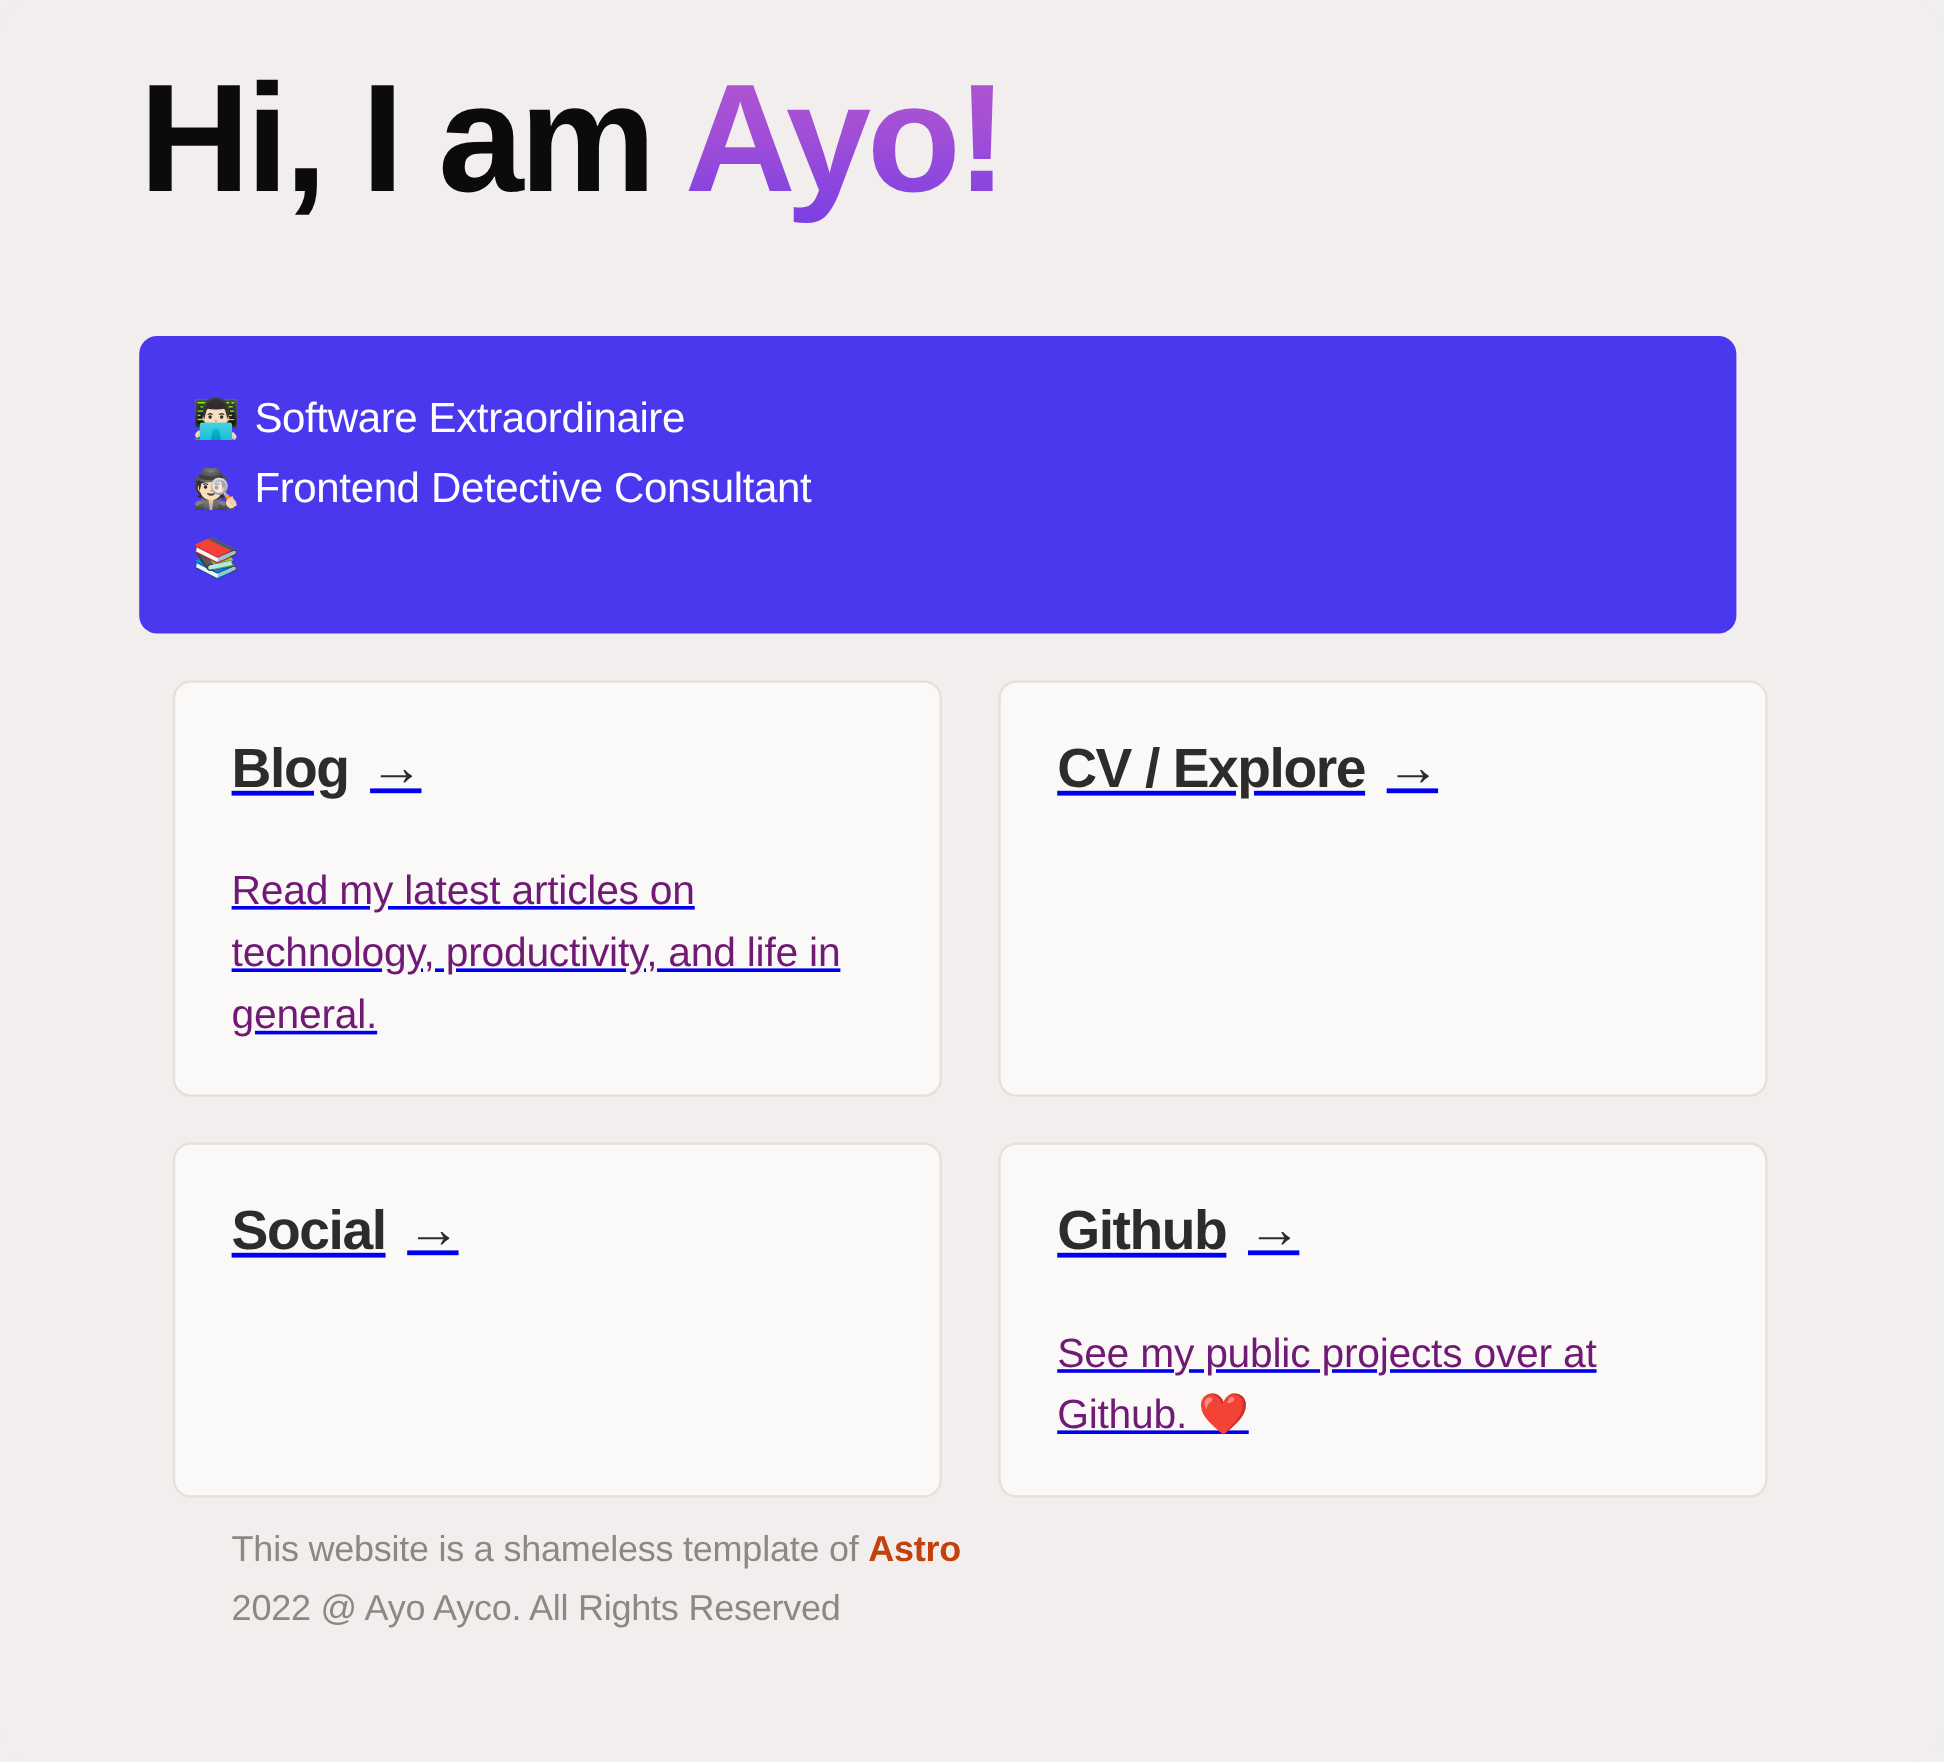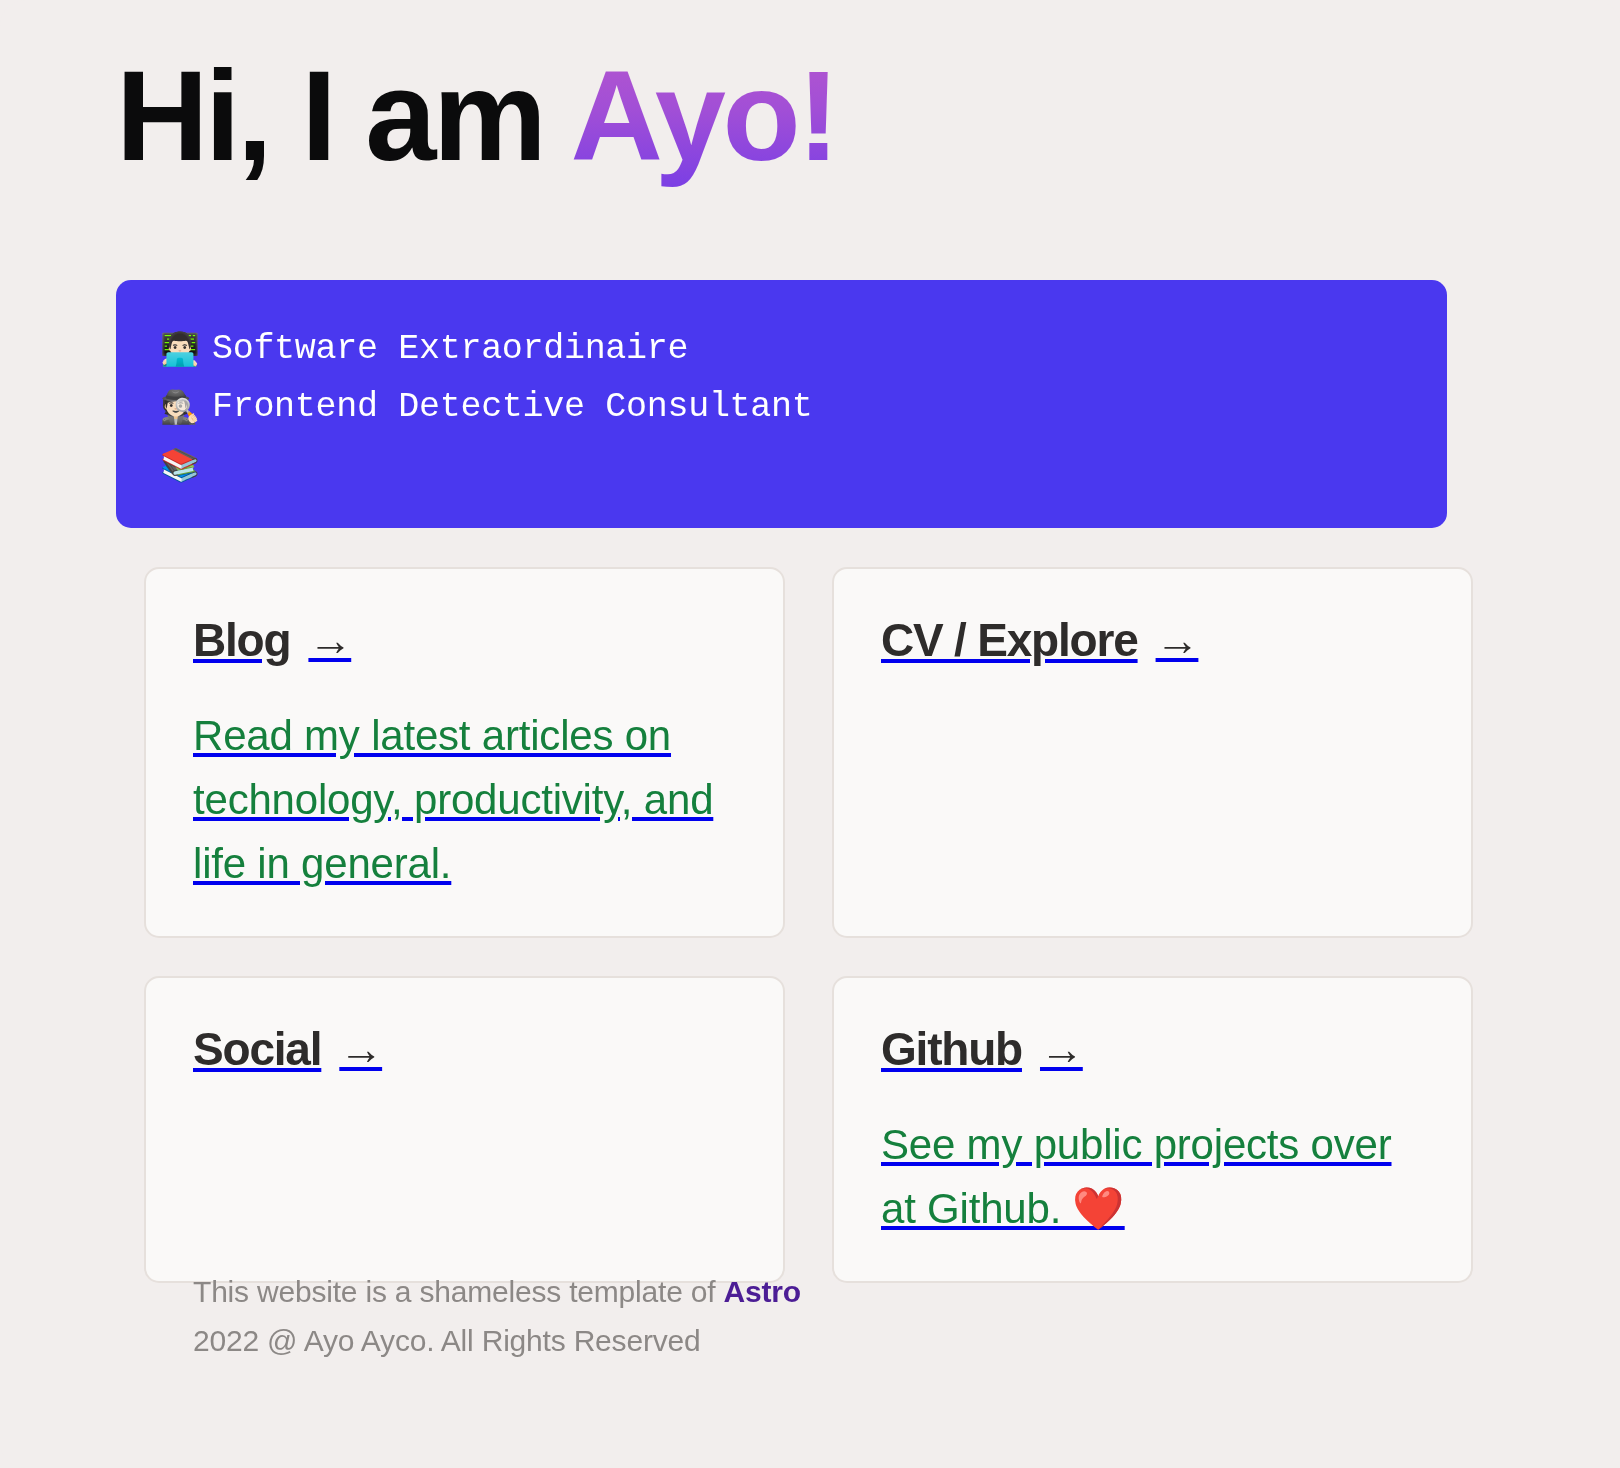--- a/index.html
+++ b/index.html
@@ -65,21 +65,21 @@
     font-weight: 400;
     letter-spacing: -0.3px;
   }
   .banner-emoji {
     display: inline-block;
     width: 52px;
     font-size: 32px;
     line-height: 1;
     flex: 0 0 auto;
   }
-  .banner-label { white-space: nowrap; font-family: Liberation Mono, monospace; }
+  .banner-label { white-space: nowrap; }
 
   
   .card-grid {
     position: absolute;
     left: 116px;
     top: 567px;
     width: 1331px;
     display: grid;
     grid-template-columns: 641px 641px;
     column-gap: 47px;
@@ -106,40 +106,40 @@
     align-items: center;
     gap: 18px;
   }
   .card-arrow {
     font-size: 44px;
     font-weight: 700;
     line-height: 1;
     color: #2E2C2B;
   }
   .card-body {
-    margin-top: 40px;
-    font-size: 42px;
+    margin-top: 53px;
+    font-size: 34px;
     line-height: 1.52;
-    color: #15803d;
+    color: #701a75;
     letter-spacing: -0.2px;
   }
 
   
   .footer {
     position: absolute;
     left: 193px;
     top: 1268px;
     font-size: 30px;
     line-height: 1.62;
     color: #8C8886;
     letter-spacing: -0.2px;
   }
   .footer-line { white-space: nowrap; }
   .footer-link {
-    color: #4c1d95;
+    color: #c2410c;
     font-weight: 700;
     text-decoration: none;
   }
 </style>
 </head>
 <body>
 
 <div class="page">
 
   <h1 class="hero-title">

